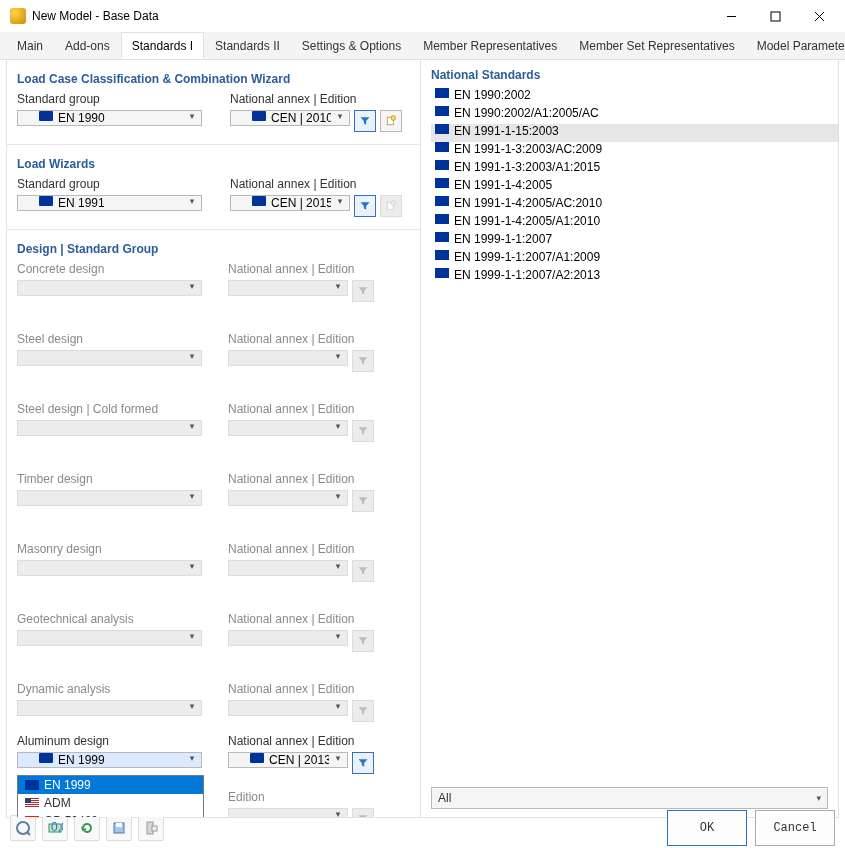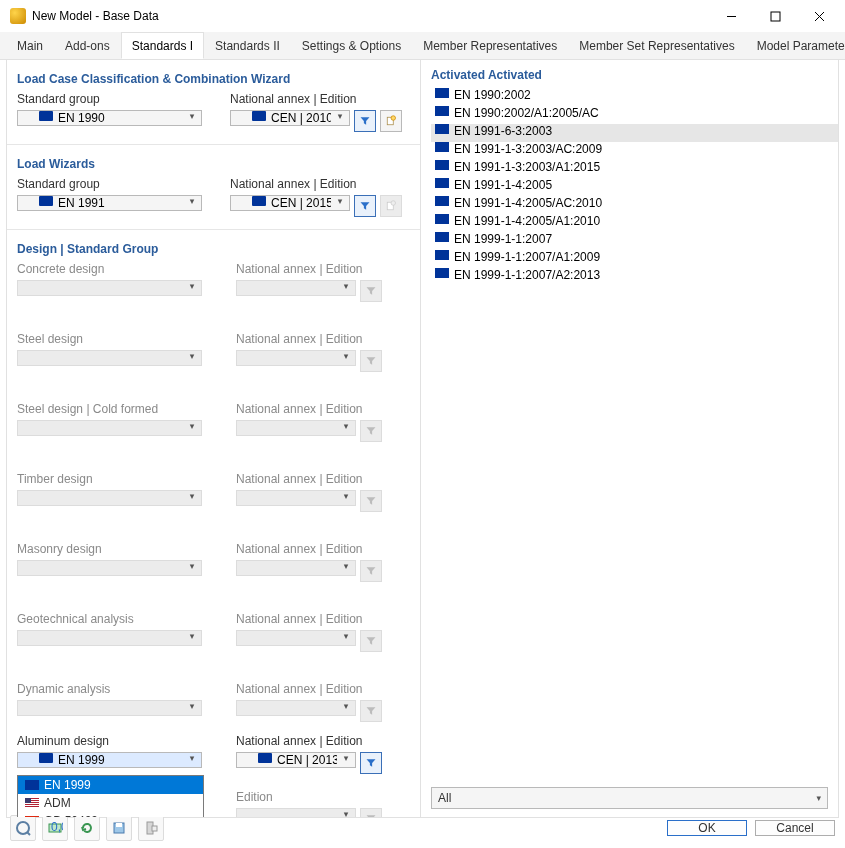--- a/index.html
+++ b/index.html
@@ -52,25 +52,25 @@
   .stdrow .flag { width:14px; height:10px; margin:0 5px 0 2px; background:#003399; }
   .stdrow span.t { color:#000; }
   .filterbar { margin:6px 10px 0 0;}
   .filtercombo { height:22px; border:1px solid #b9b9b9; background:#f5f5f5; display:flex; align-items:center; padding:0 6px;}
   .filtercombo .caret { margin-left:auto; font-size:9px; color:#555;}
   
   .footer { position:absolute; bottom:0; left:0; right:0; height:40px; display:flex; align-items:center; padding:0 10px;}
   .footicon { width:26px; height:26px; border:1px solid #dcdcdc; border-radius:2px; display:flex; align-items:center; justify-content:center; margin-right:6px; background:#f8f8f8;}
   .footicon svg{width:16px;height:16px;}
   .spacer { flex:1; }
-  .btn { min-width:80px; height:16px; border:1px solid #adadad; background:#fdfdfd; margin-left:8px; display:flex; align-items:center; justify-content:center;}
+  .btn { min-width:80px; height:36px; border:1px solid #adadad; background:#fdfdfd; margin-left:8px; display:flex; align-items:center; justify-content:center;font-family:Liberation Mono, monospace;}
   .btn.primary { border-color:#2a6fc9; }
   
   .designgrid { display:flex; flex-direction:column; gap:0;}
-  .designrow { display:flex; gap:34px; margin-bottom:30px;}
+  .designrow { display:flex; gap:26px; margin-bottom:30px;}
   .designrow:last-child{margin-bottom:12px;}
 </style>
 </head>
 <body>
 
 <div class="titlebar">
   <div class="app-icon"></div>
   <div class="title">New Model - Base Data</div>
   <div class="winbtn">
       <svg>
@@ -391,33 +391,33 @@
               <svg viewBox="0 0 16 16">
                 <path d="M2 3h12l-4.5 5v5l-3-2v-3z" fill="#bcbcbc"></path>
               </svg>
             </div>
         </div>
       </div>
     </div>
   </div>
 
   <div class="rightpane">
-    <div class="head">Activated Activated</div>
+    <div class="head">National Standards</div>
     <div class="stdlist" id="stdlist">
         <div class="stdrow">
           <div class="flag"></div>
           <span class="t">EN 1990:2002</span>
         </div>
         <div class="stdrow">
           <div class="flag"></div>
           <span class="t">EN 1990:2002/A1:2005/AC</span>
         </div>
         <div class="stdrow sel">
           <div class="flag"></div>
-          <span class="t">EN 1991-6-3:2003</span>
+          <span class="t">EN 1991-1-15:2003</span>
         </div>
         <div class="stdrow">
           <div class="flag"></div>
           <span class="t">EN 1991-1-3:2003/AC:2009</span>
         </div>
         <div class="stdrow">
           <div class="flag"></div>
           <span class="t">EN 1991-1-3:2003/A1:2015</span>
         </div>
         <div class="stdrow">

